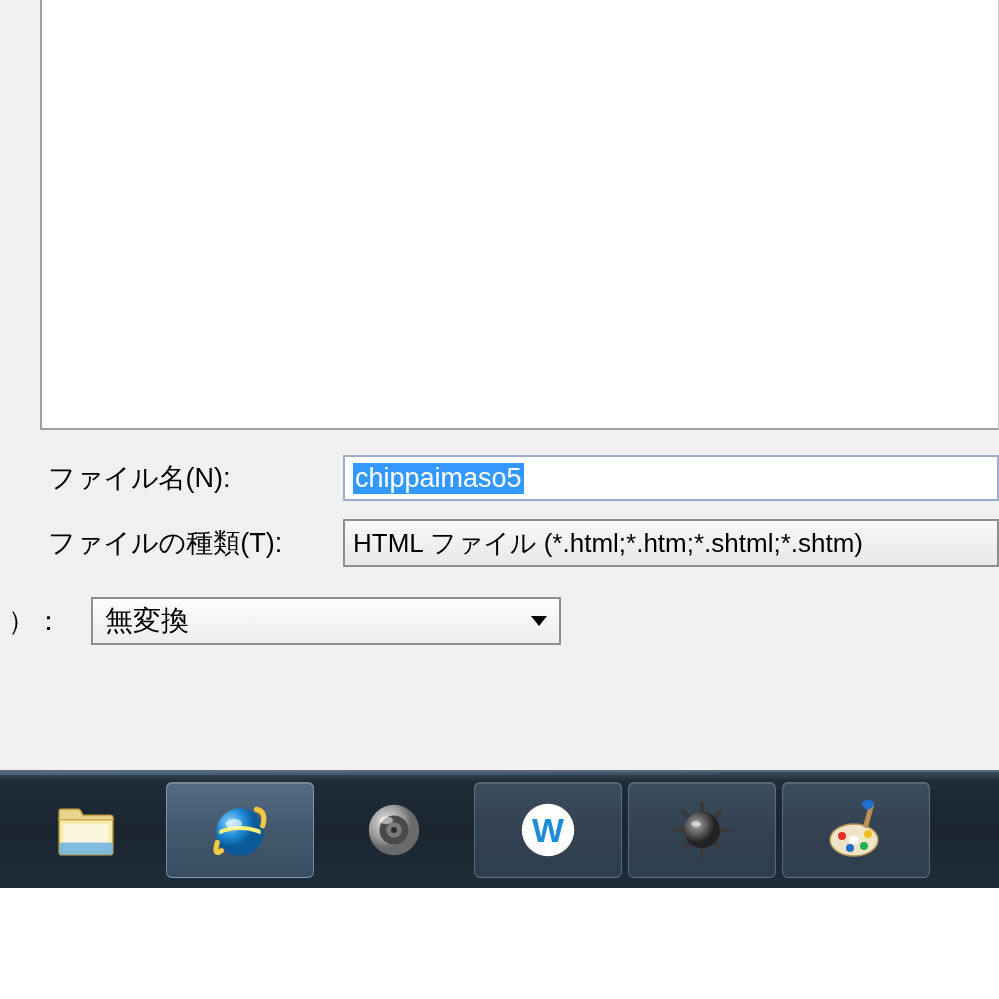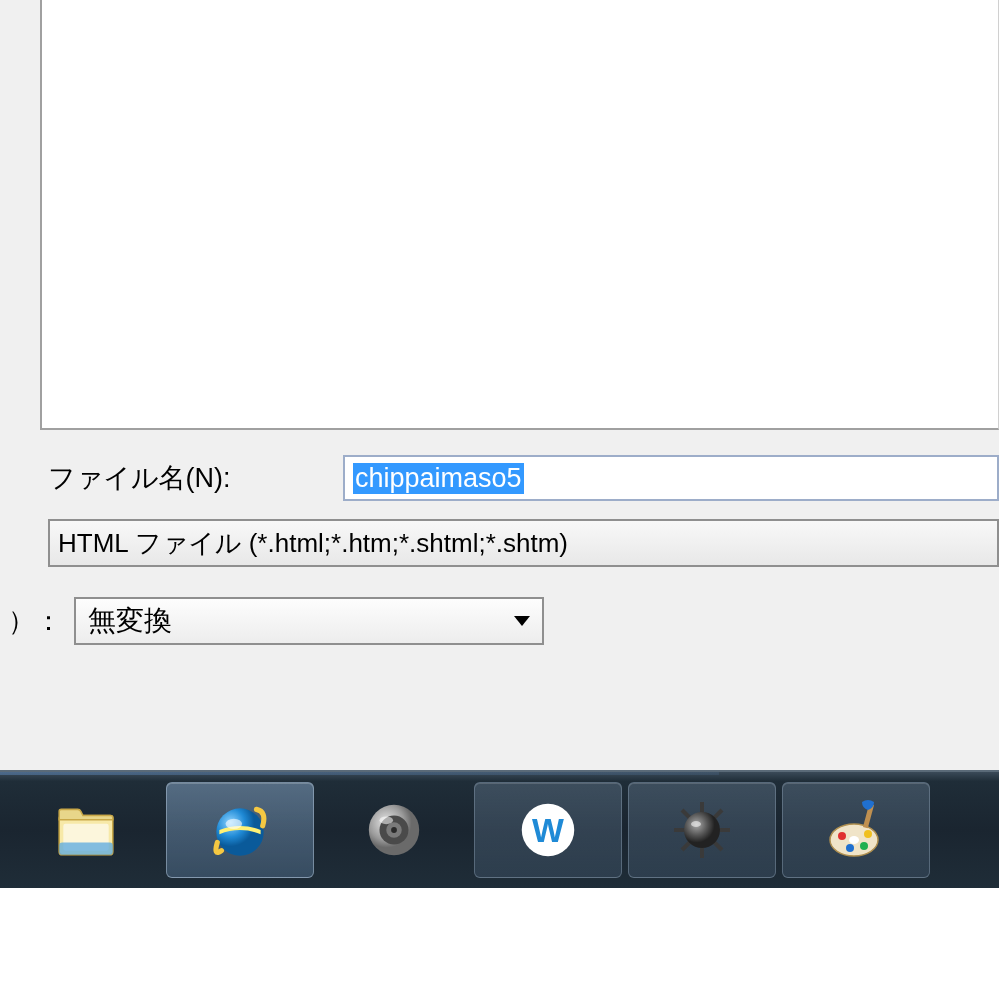--- a/index.html
+++ b/index.html
@@ -97,20 +97,21 @@
       width: 470px;
       height: 48px;
       font-size: 28px;
       font-family: inherit;
       border: 2px solid #8f8f8f;
       background: linear-gradient(to bottom, #fdfdfd, #ededed);
       display: flex;
       align-items: center;
       justify-content: space-between;
       padding: 0 6px 0 12px;
+      margin-left: 17px;
     }
     .dropdown-arrow {
       width: 0;
       height: 0;
       border-left: 8px solid transparent;
       border-right: 8px solid transparent;
       border-top: 10px solid #000;
       margin-right: 6px;
     }
     .taskbar {
@@ -181,20 +182,21 @@
 
   <div class="form-area">
     <div class="form-row">
       <div class="form-label">ファイル名(N):</div>
       <div class="filename-value">
         <span>chippaimaso5</span>
       </div>
     </div>
 
     <div class="form-row">
+      <div class="form-label">ファイルの種類(T):</div>
       <div class="filetype-select">
         <span>HTML ファイル (*.html;*.htm;*.shtml;*.shtm)</span>
       </div>
     </div>
 
     <div class="encoding-row">
       <div class="encoding-label">）：</div>
       <div class="encoding-select">
         <span>無変換</span>
         <div class="dropdown-arrow"></div>

